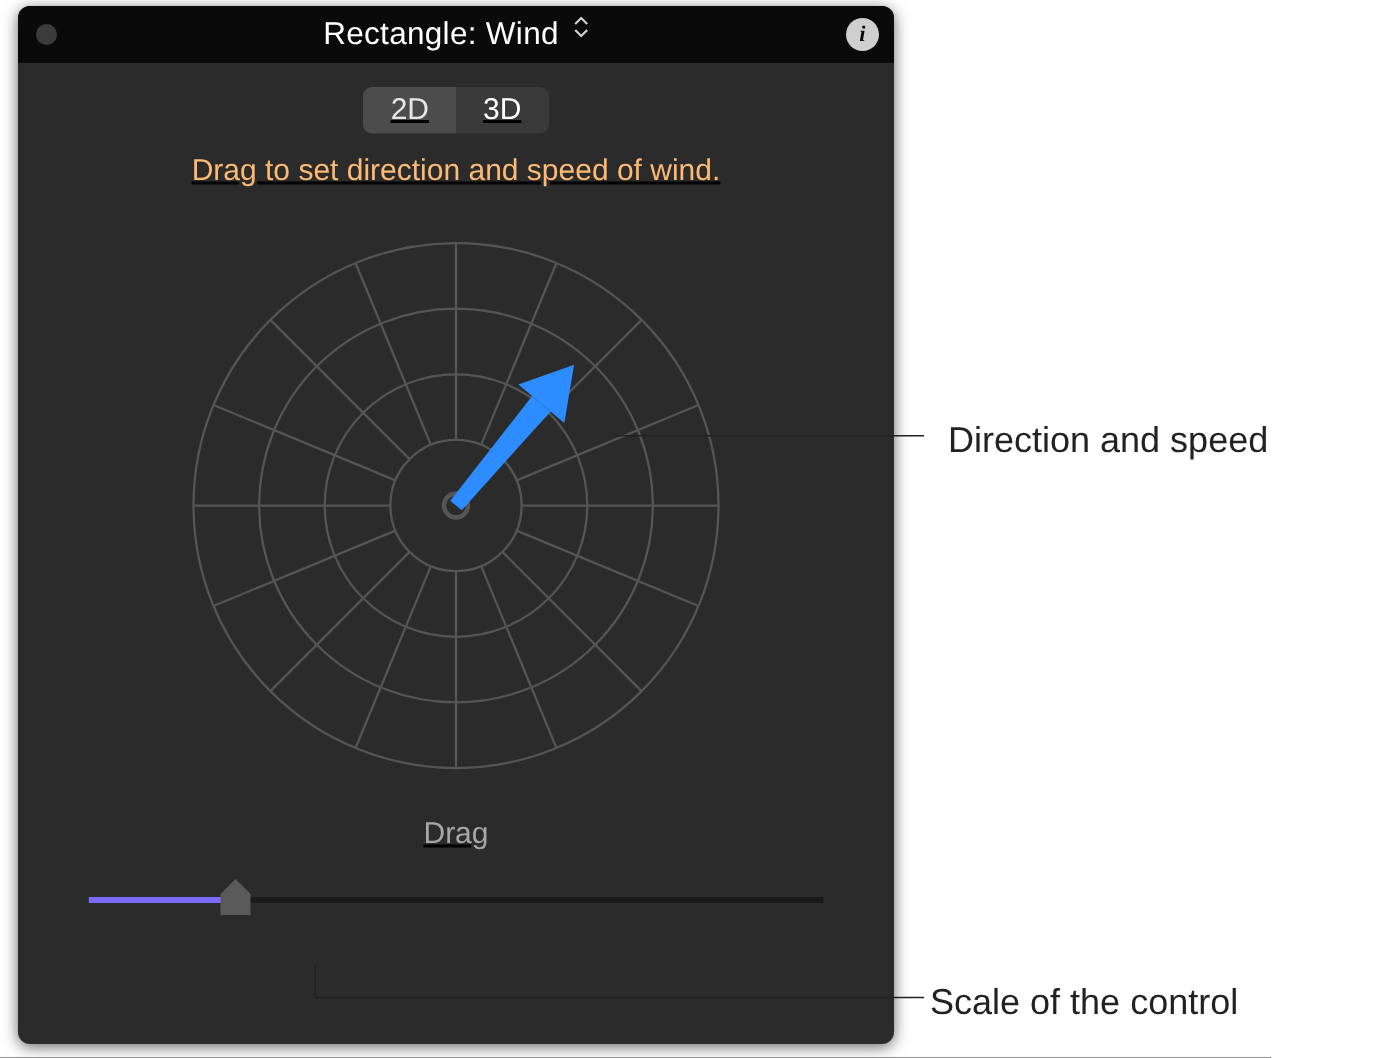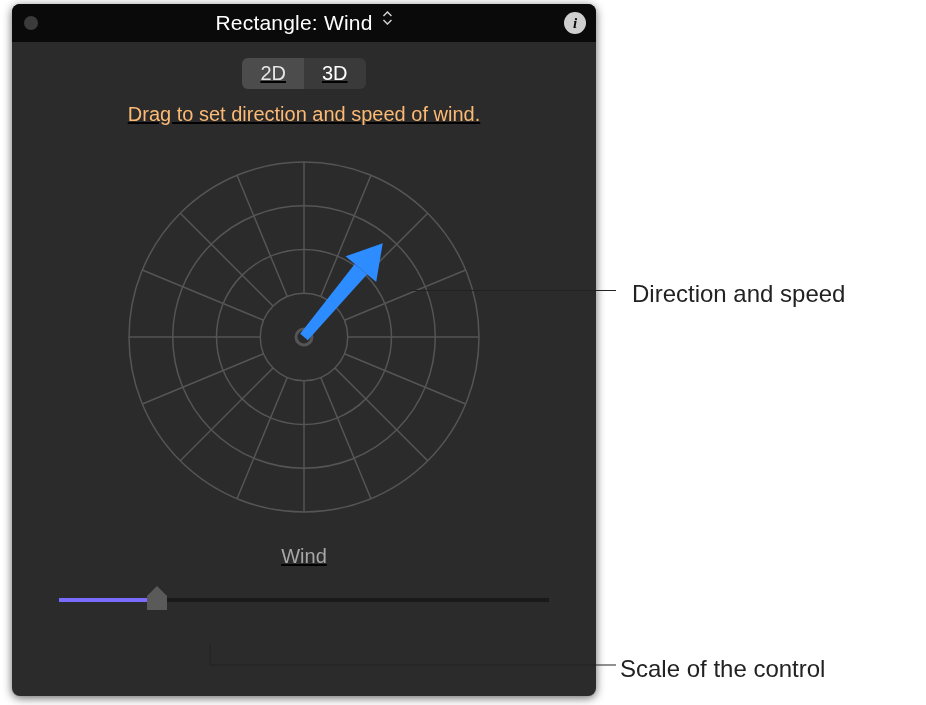--- a/index.html
+++ b/index.html
@@ -192,21 +192,21 @@
             <line x1="220.93592167691145" y1="159.06407832308855" x2="313.7436867076458" y2="66.25631329235415"></line>
             <line x1="230.41972954736877" y1="173.2575998340273" x2="351.6789181894751" y2="123.03039933610918"></line>
           </g>
         <g id="arrow-g">
             <polygon points="193.8302222155949,193.2139380484327 253.01505900221056,127.34736766146277 240.7583479123069,117.06276590647813 186.1697777844051,186.7860619515673" fill="#2d8cff"></polygon>
             <polygon points="262.2075923196383,135.06081897770125 268.74148218660105,96.1595557179252 231.56581459487919,109.34931459023967" fill="#2d8cff"></polygon>
           </g>
       </svg>
     </div>
 
-    <div class="zoom-label">Wind</div>
+    <div class="zoom-label">Drag</div>
 
     <div class="slider-wrap">
       <svg viewBox="0 0 490 30" id="slider-svg">
           <rect x="0" y="16" width="490" height="4" fill="#1a1a1a"></rect>
           <rect x="0" y="16" width="98" height="4" fill="#7a6cff"></rect>
           <polygon points="98,4 108,14 108,28 88,28 88,14" fill="#5a5a5a"></polygon>
         </svg>
     </div>
 
   </div>

